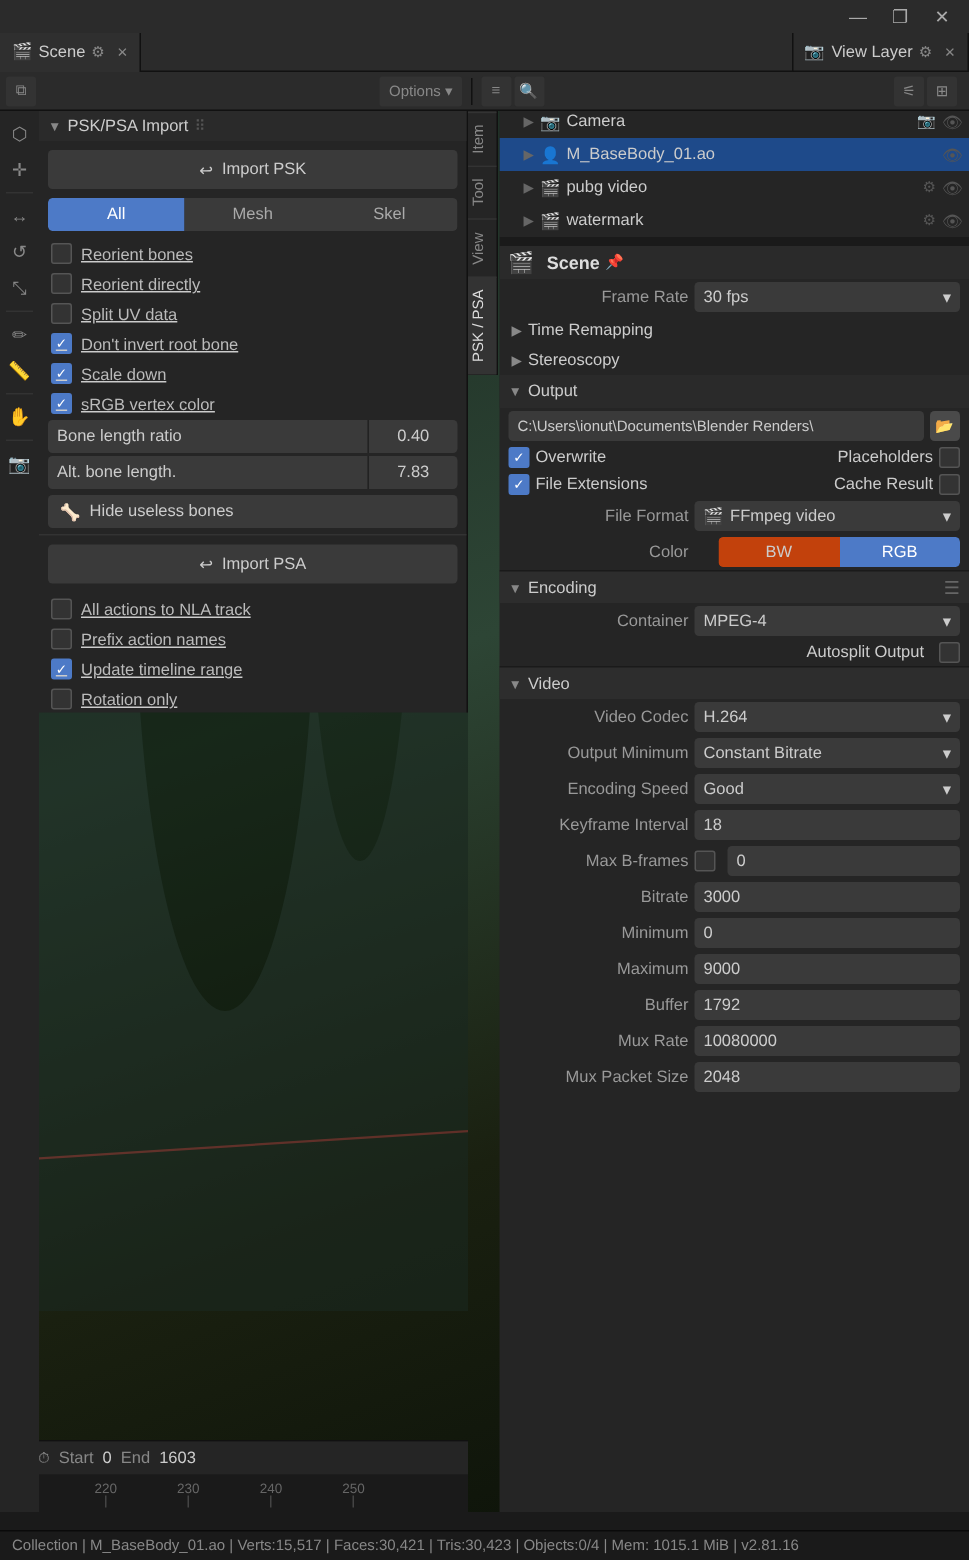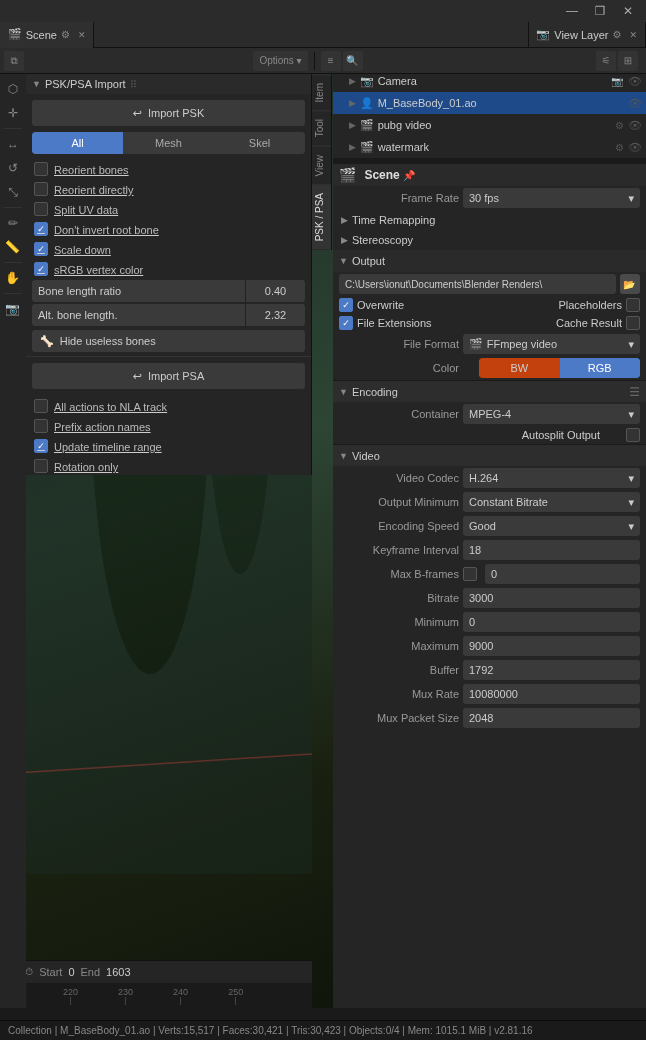--- a/index.html
+++ b/index.html
@@ -360,21 +360,21 @@
       border-radius: 3px;
       display: flex; align-items: center; justify-content: center;
       cursor: pointer;
       font-size: 10px;
     }
 
     .toggle-row {
       display: flex;
       align-items: center;
       padding: 2px 6px;
-      gap: 26px;
+      gap: 10px;
       justify-content: center;
     }
     .toggle-item {
       display: flex; align-items: center; gap: 4px;
     }
     .toggle-check {
       width: 14px; height: 14px;
       border: 1px solid #555;
       border-radius: 2px;
       background: #333;
@@ -605,21 +605,21 @@
     <div class="checkbox checked"></div>
     <label>sRGB vertex color</label>
   </div>
 
   <div class="number-row">
     <div class="number-label">Bone length ratio</div>
     <div class="number-value">0.40</div>
   </div>
   <div class="number-row">
     <div class="number-label">Alt. bone length.</div>
-    <div class="number-value">2.32</div>
+    <div class="number-value">7.83</div>
   </div>
 
   <div class="hide-btn">
     <span>🦴</span>
     <span>Hide useless bones</span>
   </div>
 
   <div class="separator"></div>
 
   <div class="import-btn">

